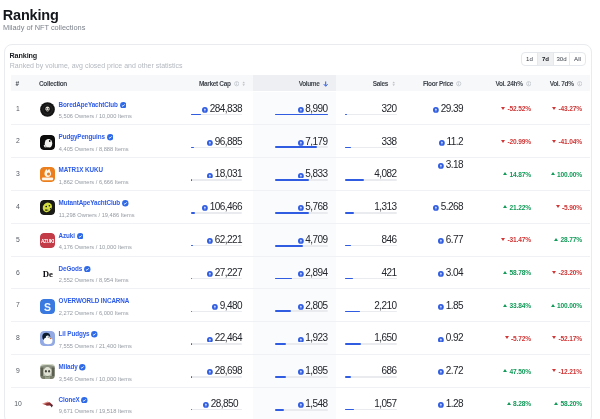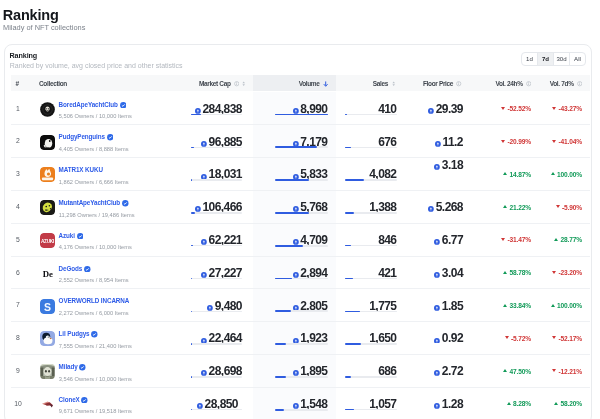--- a/index.html
+++ b/index.html
@@ -15,21 +15,21 @@
 #volbd{left:252.8px;top:91.5px;width:82.8px;height:327.5px;background:#fafbfd}
 .hc{position:absolute;top:80.2px;height:8px;line-height:8px;font-size:6.5px;font-weight:bold;color:#41474f;white-space:nowrap;letter-spacing:-0.35px}
 .hc .ic{width:5.4px;height:5.4px;vertical-align:-0.6px;margin-left:1.6px}
 .hc .va{width:5.4px;height:6.3px;vertical-align:-0.8px;margin-left:1.6px}
 .rnk{position:absolute;left:8px;width:20px;text-align:center;font-size:6.8px;color:#565c64;height:8px;line-height:8px}
 .lg{position:absolute;left:40px;width:15px;height:15px;border-radius:4px;overflow:hidden}
 .lg svg{display:block}
 .nm{position:absolute;left:58.6px;height:7px;line-height:7px;font-size:6.3px;font-weight:bold;color:#2d5be8;white-space:nowrap;letter-spacing:-0.1px}
 .bdg{width:6.6px;height:6.6px;vertical-align:-1.5px;margin-left:1.8px}
 .own{position:absolute;left:58.8px;height:7px;line-height:7px;font-size:5.7px;color:#949aa2;white-space:nowrap}
-.val{position:absolute;height:8px;line-height:8px;font-size:12px;font-weight:bold;color:#23262c;white-space:nowrap;letter-spacing:-0.55px}
+.val{position:absolute;height:8px;line-height:8px;font-size:10px;font-weight:normal;color:#23262c;white-space:nowrap;letter-spacing:-0.55px}
 .val .eth{width:5.8px;height:5.8px;vertical-align:-1.1px;margin-right:1.6px}
 .track{position:absolute;height:1.4px;background:#e9ebef;border-radius:1px}
 .fill{position:absolute;height:100%;left:0;top:0;background:#2f5ce0;border-radius:1px}
 .pct{position:absolute;height:8px;line-height:8px;font-size:6.6px;font-weight:bold;white-space:nowrap;letter-spacing:-0.15px}
 .red{color:#d03636}.grn{color:#119a58}
 .tri{display:inline-block;width:0;height:0;margin-right:2.2px;vertical-align:1.4px}
 .tu{border-left:2.4px solid transparent;border-right:2.4px solid transparent;border-bottom:3.4px solid #119a58}
 .td{border-left:2.4px solid transparent;border-right:2.4px solid transparent;border-top:3.4px solid #d03636}
 .sep{position:absolute;left:10.5px;width:579px;height:1px;background:#eff1f4}
 #seg{position:absolute;left:521px;top:52px;width:65px;height:14.4px;border:1px solid #e5e8ec;border-radius:4px;display:flex;background:#fff;overflow:hidden}
@@ -110,21 +110,21 @@
       <div class="fill" style="width:9.6px"></div>
     </div>
 <div class="val" style="right:272.5px;top:104.8px"><svg class="eth" viewBox="0 0 16 16">
         <circle cx="8" cy="8" r="8" fill="#2f5ce0"></circle>
         <path d="M8 3.2 L11.2 8.2 L8 10.2 L4.8 8.2 Z" fill="#fff" opacity=".8"></path>
         <path d="M5 9.5 L8 11.4 L11 9.5 L8 13 Z" fill="#fff" opacity=".7"></path>
       </svg>8,990</div>
 <div class="track" style="left:275px;top:113.6px;width:52.5px;height:1.8px">
       <div class="fill" style="width:52.5px"></div>
     </div>
-<div class="val" style="right:203.5px;top:104.8px">410</div>
+<div class="val" style="right:203.5px;top:104.8px">320</div>
 <div class="track" style="left:344.7px;top:113.8px;width:52px">
       <div class="fill" style="width:2.8px"></div>
     </div>
 <div class="val" style="right:137px;top:104.8px"><svg class="eth" viewBox="0 0 16 16">
         <circle cx="8" cy="8" r="8" fill="#2f5ce0"></circle>
         <path d="M8 3.2 L11.2 8.2 L8 10.2 L4.8 8.2 Z" fill="#fff" opacity=".8"></path>
         <path d="M5 9.5 L8 11.4 L11 9.5 L8 13 Z" fill="#fff" opacity=".7"></path>
       </svg>29.39</div>
 <div class="pct red" style="right:69px;top:105.1px"><span class="tri td"></span>-52.52%</div>
 <div class="pct red" style="right:18px;top:105.1px"><span class="tri td"></span>-43.27%</div>
@@ -153,21 +153,21 @@
       <div class="fill" style="width:3.3px"></div>
     </div>
 <div class="val" style="right:272.5px;top:137.6px"><svg class="eth" viewBox="0 0 16 16">
         <circle cx="8" cy="8" r="8" fill="#2f5ce0"></circle>
         <path d="M8 3.2 L11.2 8.2 L8 10.2 L4.8 8.2 Z" fill="#fff" opacity=".8"></path>
         <path d="M5 9.5 L8 11.4 L11 9.5 L8 13 Z" fill="#fff" opacity=".7"></path>
       </svg>7,179</div>
 <div class="track" style="left:275px;top:146.4px;width:52.5px;height:1.8px">
       <div class="fill" style="width:41.9px"></div>
     </div>
-<div class="val" style="right:203.5px;top:137.6px">676</div>
+<div class="val" style="right:203.5px;top:137.6px">338</div>
 <div class="track" style="left:344.7px;top:146.6px;width:52px">
       <div class="fill" style="width:5.9px"></div>
     </div>
 <div class="val" style="right:137px;top:137.6px"><svg class="eth" viewBox="0 0 16 16">
         <circle cx="8" cy="8" r="8" fill="#2f5ce0"></circle>
         <path d="M8 3.2 L11.2 8.2 L8 10.2 L4.8 8.2 Z" fill="#fff" opacity=".8"></path>
         <path d="M5 9.5 L8 11.4 L11 9.5 L8 13 Z" fill="#fff" opacity=".7"></path>
       </svg>11.2</div>
 <div class="pct red" style="right:69px;top:137.9px"><span class="tri td"></span>-20.99%</div>
 <div class="pct red" style="right:18px;top:137.9px"><span class="tri td"></span>-41.04%</div>
@@ -236,21 +236,21 @@
       <div class="fill" style="width:3.6px"></div>
     </div>
 <div class="val" style="right:272.5px;top:203.2px"><svg class="eth" viewBox="0 0 16 16">
         <circle cx="8" cy="8" r="8" fill="#2f5ce0"></circle>
         <path d="M8 3.2 L11.2 8.2 L8 10.2 L4.8 8.2 Z" fill="#fff" opacity=".8"></path>
         <path d="M5 9.5 L8 11.4 L11 9.5 L8 13 Z" fill="#fff" opacity=".7"></path>
       </svg>5,768</div>
 <div class="track" style="left:275px;top:212.0px;width:52.5px;height:1.8px">
       <div class="fill" style="width:33.7px"></div>
     </div>
-<div class="val" style="right:203.5px;top:203.2px">1,388</div>
+<div class="val" style="right:203.5px;top:203.2px">1,313</div>
 <div class="track" style="left:344.7px;top:212.2px;width:52px">
       <div class="fill" style="width:9.4px"></div>
     </div>
 <div class="val" style="right:137px;top:203.2px"><svg class="eth" viewBox="0 0 16 16">
         <circle cx="8" cy="8" r="8" fill="#2f5ce0"></circle>
         <path d="M8 3.2 L11.2 8.2 L8 10.2 L4.8 8.2 Z" fill="#fff" opacity=".8"></path>
         <path d="M5 9.5 L8 11.4 L11 9.5 L8 13 Z" fill="#fff" opacity=".7"></path>
       </svg>5.268</div>
 <div class="pct grn" style="right:69px;top:203.5px"><span class="tri tu"></span>21.22%</div>
 <div class="pct red" style="right:18px;top:203.5px"><span class="tri td"></span>-5.90%</div>
@@ -353,21 +353,21 @@
       <div class="fill" style="width:1.0px"></div>
     </div>
 <div class="val" style="right:272.5px;top:301.6px"><svg class="eth" viewBox="0 0 16 16">
         <circle cx="8" cy="8" r="8" fill="#2f5ce0"></circle>
         <path d="M8 3.2 L11.2 8.2 L8 10.2 L4.8 8.2 Z" fill="#fff" opacity=".8"></path>
         <path d="M5 9.5 L8 11.4 L11 9.5 L8 13 Z" fill="#fff" opacity=".7"></path>
       </svg>2,805</div>
 <div class="track" style="left:275px;top:310.4px;width:52.5px;height:1.8px">
       <div class="fill" style="width:16.4px"></div>
     </div>
-<div class="val" style="right:203.5px;top:301.6px">1,775</div>
+<div class="val" style="right:203.5px;top:301.6px">2,210</div>
 <div class="track" style="left:344.7px;top:310.6px;width:52px">
       <div class="fill" style="width:15.6px"></div>
     </div>
 <div class="val" style="right:137px;top:301.6px"><svg class="eth" viewBox="0 0 16 16">
         <circle cx="8" cy="8" r="8" fill="#2f5ce0"></circle>
         <path d="M8 3.2 L11.2 8.2 L8 10.2 L4.8 8.2 Z" fill="#fff" opacity=".8"></path>
         <path d="M5 9.5 L8 11.4 L11 9.5 L8 13 Z" fill="#fff" opacity=".7"></path>
       </svg>1.85</div>
 <div class="pct grn" style="right:69px;top:301.9px"><span class="tri tu"></span>33.84%</div>
 <div class="pct grn" style="right:18px;top:301.9px"><span class="tri tu"></span>100.00%</div>

